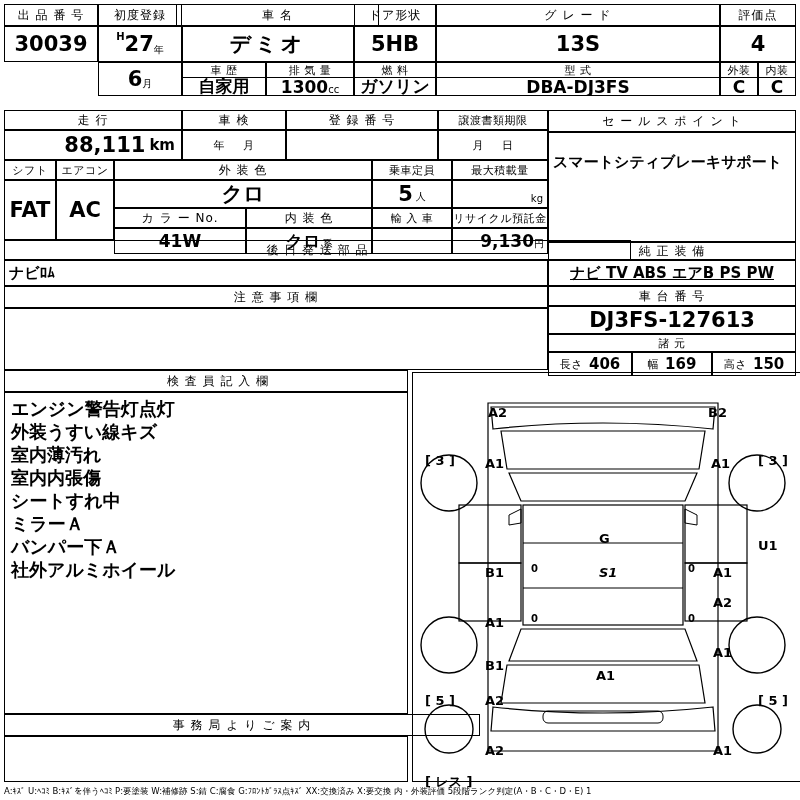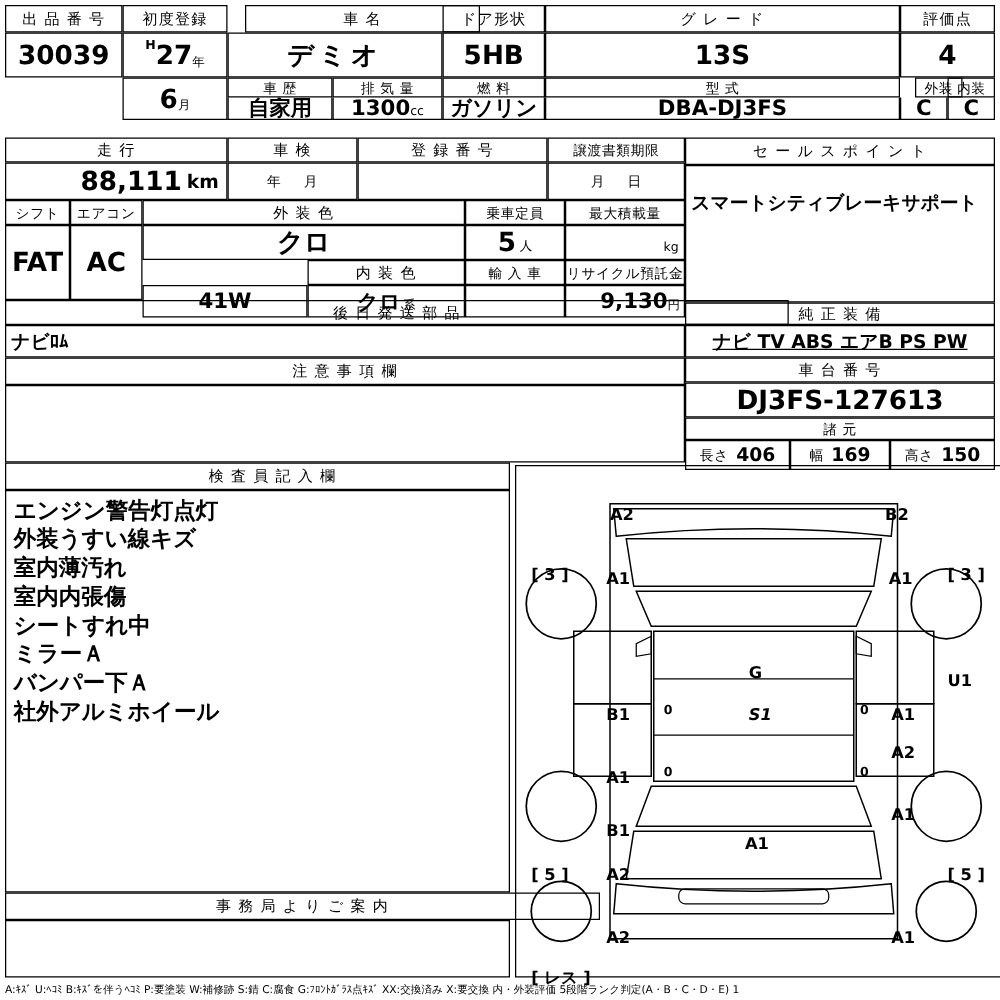--- a/index.html
+++ b/index.html
@@ -66,21 +66,21 @@
   <div class="c lbl" style="left:4px;top:4px;width:94px;height:22px;">出 品 番 号</div>
   <div class="c val-lg" style="left:4px;top:26px;width:94px;height:36px;">30039</div>
 
   <div class="c lbl" style="left:98px;top:4px;width:84px;height:22px;">初度登録</div>
   <div class="c" style="left:98px;top:26px;width:84px;height:36px;">
     <span class="supsm" style="align-self:flex-start;margin-top:4px;">H</span>
     <span class="val-lg">27</span>
     <span class="sub" style="align-self:flex-end;margin-bottom:4px;">年</span>
   </div>
 
-  <div class="c lbl" style="left:196px;top:4px;width:188px;height:22px;">車 名</div>
+  <div class="c lbl" style="left:176px;top:4px;width:203px;height:22px;">車 名</div>
   <div class="c val-lg" style="left:182px;top:26px;width:172px;height:36px;letter-spacing:4px;">デミオ</div>
 
   <div class="c lbl" style="left:354px;top:4px;width:82px;height:22px;">ドア形状</div>
   <div class="c val-lg" style="left:354px;top:26px;width:82px;height:36px;">5HB</div>
 
   <div class="c lbl" style="left:436px;top:4px;width:284px;height:22px;">グ レ ー ド</div>
   <div class="c val-lg" style="left:436px;top:26px;width:284px;height:36px;">13S</div>
 
   <div class="c lbl" style="left:720px;top:4px;width:76px;height:22px;">評価点</div>
   <div class="c val-lg" style="left:720px;top:26px;width:76px;height:36px;">4</div>
@@ -98,21 +98,21 @@
     <span class="val">1300</span>
     <span class="sub" style="align-self:flex-end;">cc</span>
   </div>
 
   <div class="c lbl-sm" style="left:354px;top:62px;width:82px;height:16px;">燃 料</div>
   <div class="c val" style="left:354px;top:78px;width:82px;height:18px;border-top:none;">ガソリン</div>
 
   <div class="c lbl-sm" style="left:436px;top:62px;width:284px;height:16px;">型 式</div>
   <div class="c val" style="left:436px;top:78px;width:284px;height:18px;border-top:none;">DBA-DJ3FS</div>
 
-  <div class="c lbl-sm" style="left:720px;top:62px;width:38px;height:16px;margin-left:12px;">外装</div>
+  <div class="c lbl-sm" style="left:720px;top:62px;width:38px;height:16px;">外装</div>
   <div class="c lbl-sm" style="left:758px;top:62px;width:38px;height:16px;">内装</div>
   <div class="c val" style="left:720px;top:78px;width:38px;height:18px;border-top:none;">C</div>
   <div class="c val" style="left:758px;top:78px;width:38px;height:18px;border-top:none;">C</div>
 
   <div class="c lbl" style="left:4px;top:110px;width:178px;height:20px;">走 行</div>
   <div class="c" style="left:4px;top:130px;width:178px;height:30px;justify-content:flex-end;padding-right:6px;">
     <span class="val-lg">88,111</span>
     <span class="val-md" style="margin-left:4px;">km</span>
   </div>
 
@@ -146,20 +146,21 @@
   <div class="c val-lg" style="left:114px;top:180px;width:258px;height:28px;">クロ</div>
 
   <div class="c" style="left:372px;top:180px;width:80px;height:28px;">
     <span class="val-lg">5</span>
     <span class="sub" style="align-self:flex-end;margin-bottom:3px;margin-left:3px;">人</span>
   </div>
   <div class="c" style="left:452px;top:180px;width:96px;height:28px;justify-content:flex-end;padding-right:4px;">
     <span class="sub" style="align-self:flex-end;margin-bottom:3px;">kg</span>
   </div>
 
+  <div class="c lbl" style="left:114px;top:208px;width:132px;height:20px;">カ ラ ー No.</div>
   <div class="c lbl" style="left:246px;top:208px;width:126px;height:20px;">内 装 色</div>
   <div class="c lbl-sm" style="left:372px;top:208px;width:80px;height:20px;">輸 入 車</div>
   <div class="c lbl-sm" style="left:452px;top:208px;width:96px;height:20px;">リサイクル預託金</div>
 
   <div class="c val" style="left:114px;top:228px;width:132px;height:26px;">41W</div>
   <div class="c" style="left:246px;top:228px;width:126px;height:26px;">
     <span class="val">クロ</span>
     <span class="sub" style="align-self:flex-end;margin-bottom:2px;margin-left:2px;">系</span>
   </div>
   <div class="c val" style="left:372px;top:228px;width:80px;height:26px;"></div>

